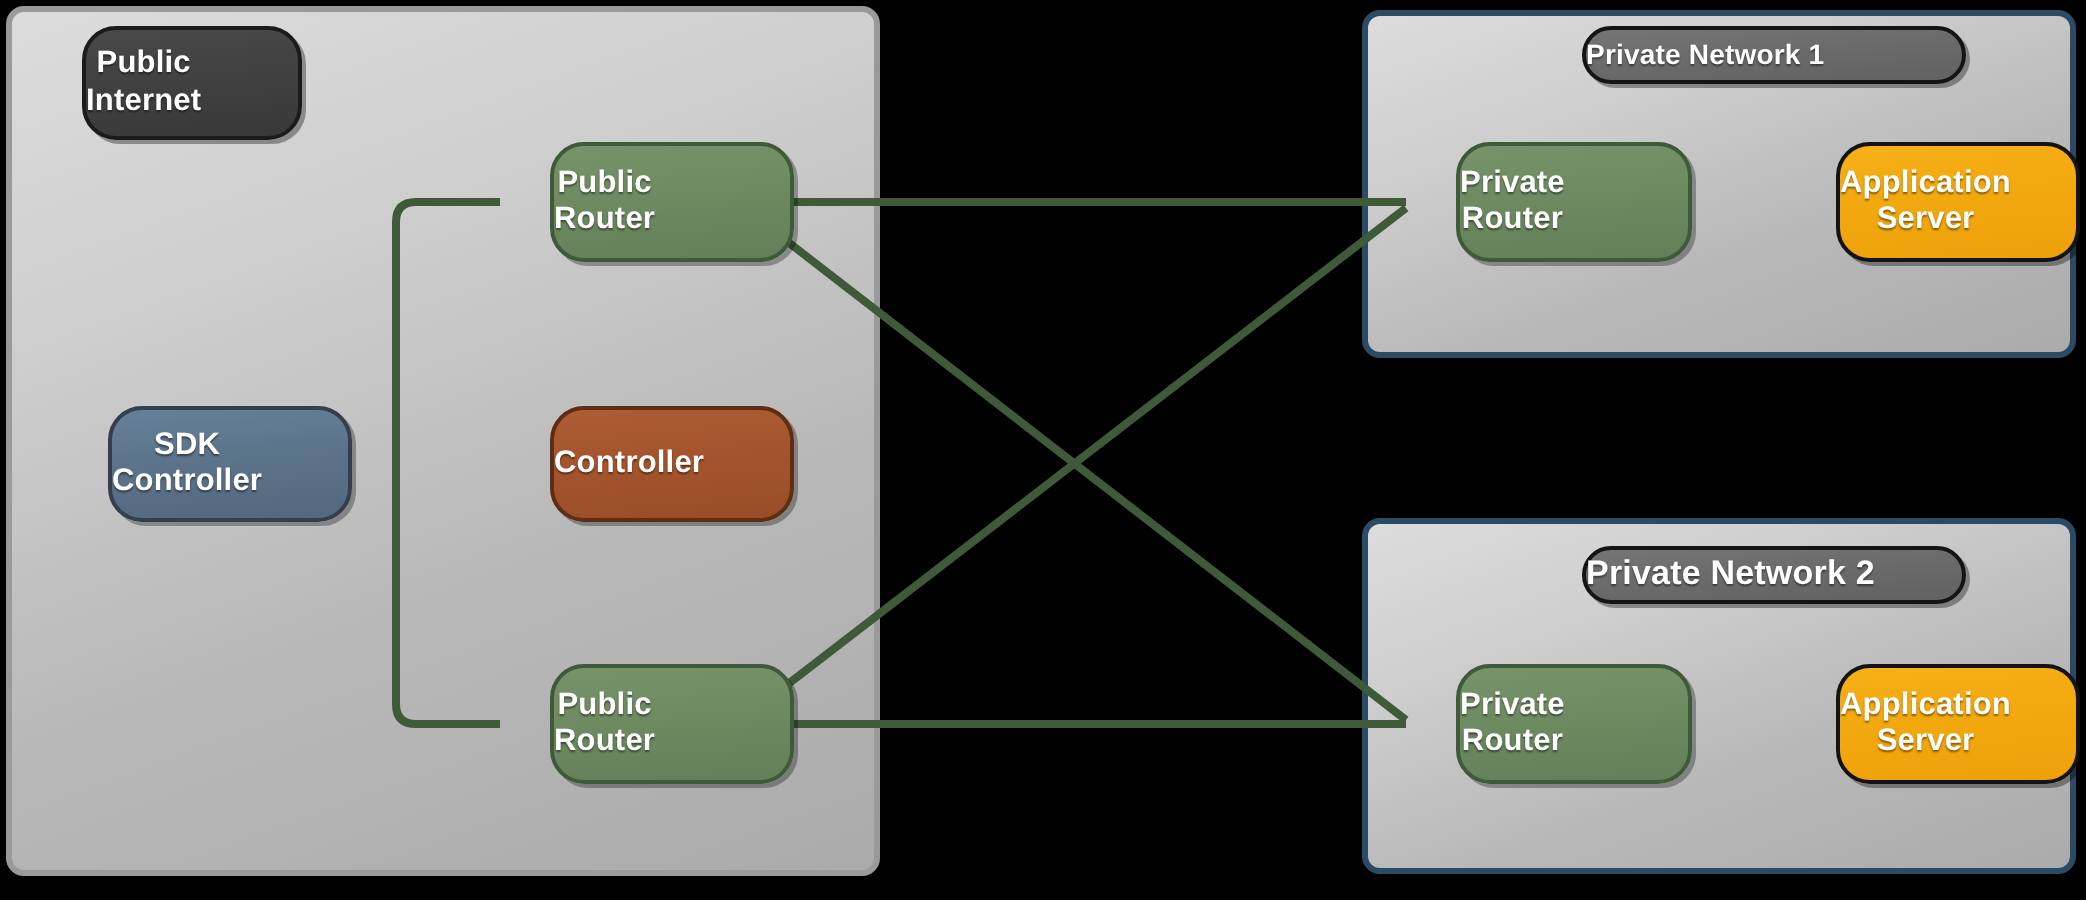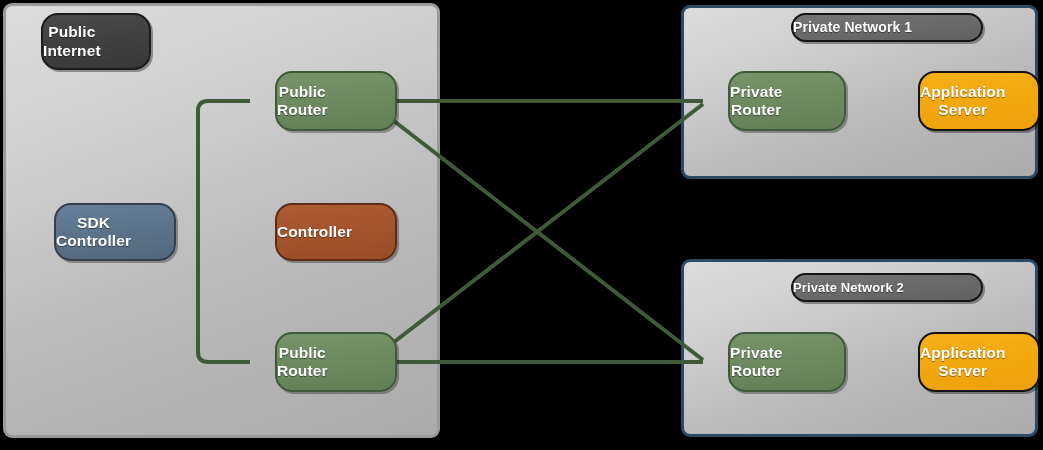--- a/index.html
+++ b/index.html
@@ -160,21 +160,21 @@
   </div>
   <div class="node node-green" style="left:703px; top:71px; width:118px; height:60px;">
     <span>Private
 Router</span>
   </div>
   <div class="node node-amber" style="left:893px; top:71px; width:122px; height:60px;">
     <span>Application
 Server</span>
   </div>
 
-  <div class="node node-badge" style="left:766px; top:273px; width:192px; height:29px; font-size:13px;">
+  <div class="node node-badge" style="left:766px; top:273px; width:192px; height:29px; font-size:17px;">
     <span>Private Network 2</span>
   </div>
   <div class="node node-green" style="left:703px; top:332px; width:118px; height:60px;">
     <span>Private
 Router</span>
   </div>
   <div class="node node-amber" style="left:893px; top:332px; width:122px; height:60px;">
     <span>Application
 Server</span>
   </div>

